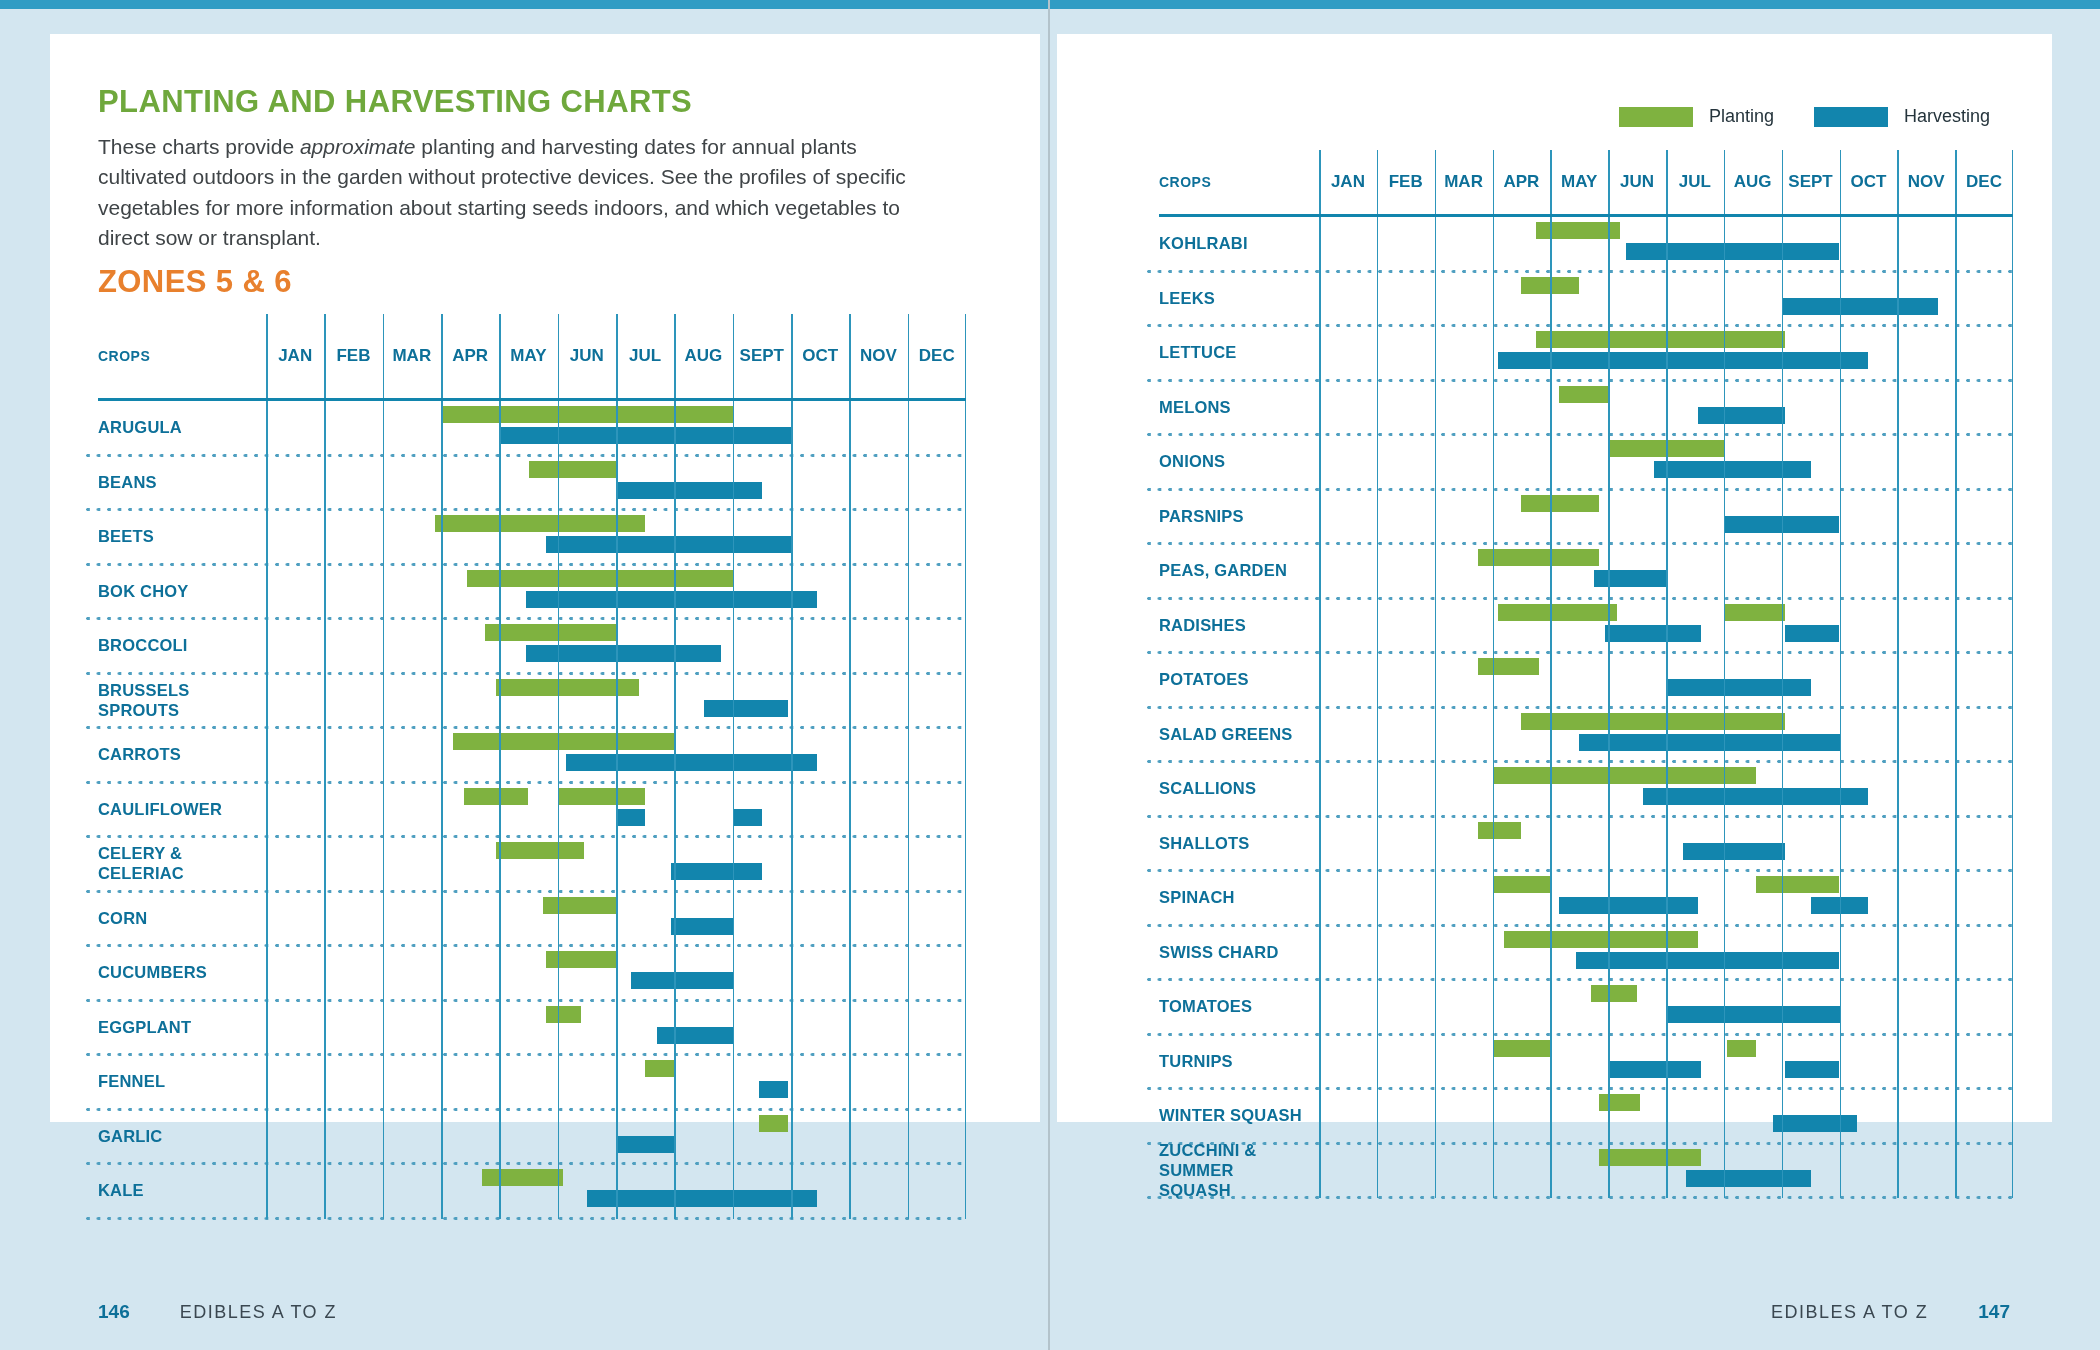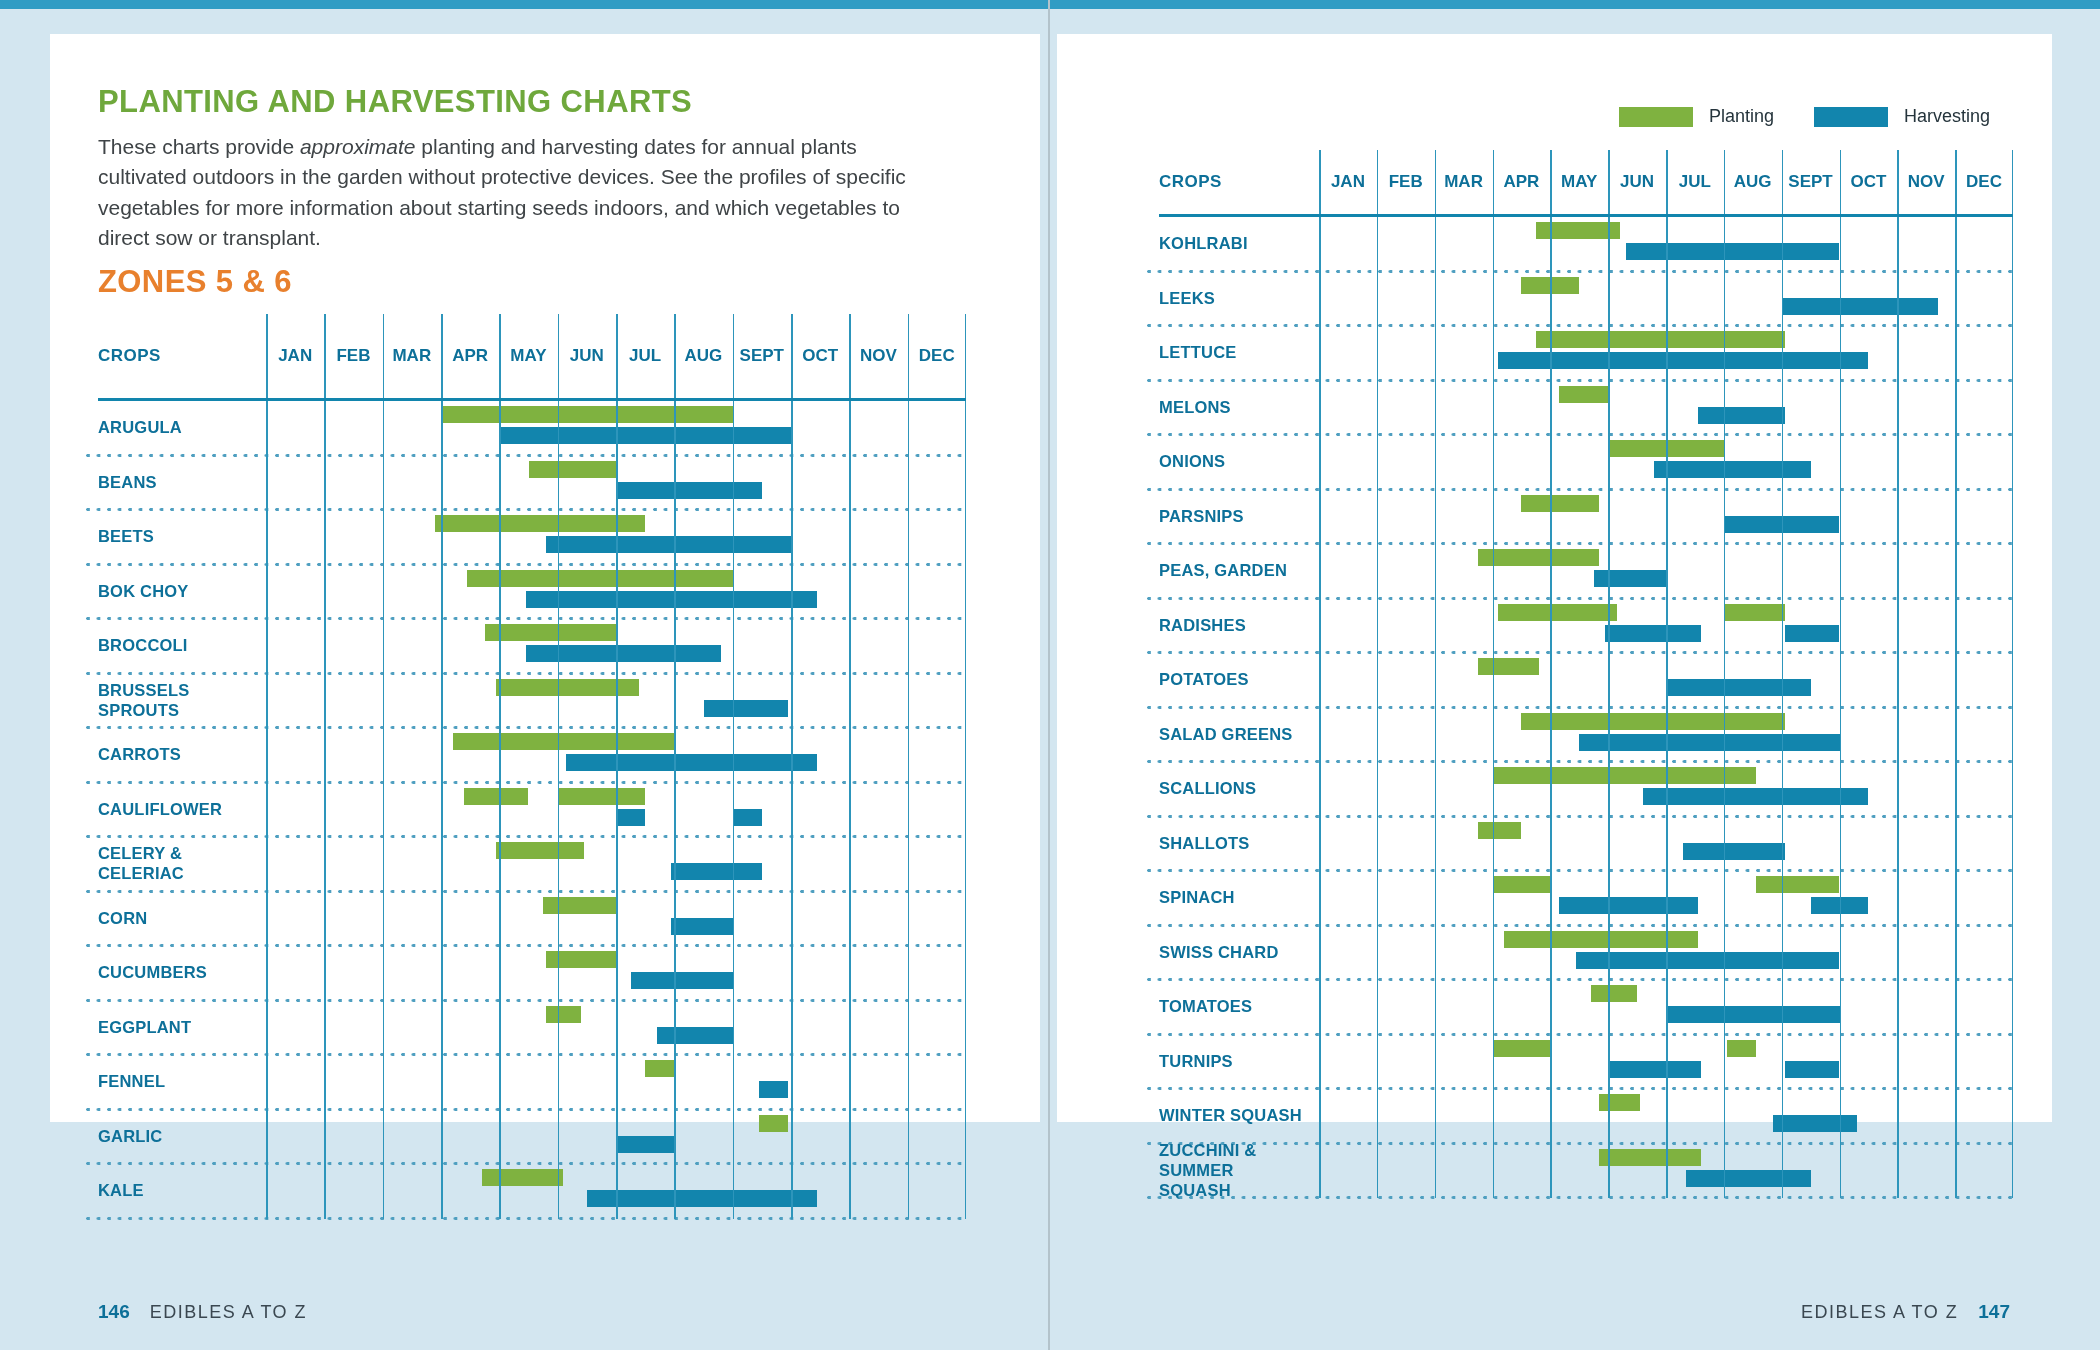--- a/index.html
+++ b/index.html
@@ -33,21 +33,21 @@
   .gantt{position:absolute;}
   .left-chart{left:48px;top:280px;width:868px;}
   .right-chart{left:102px;top:116px;width:854px;}
   .left-chart  .label-col{width:168px;}
   .right-chart .label-col{width:160px;}
 
   .chart-header{display:flex;border-bottom:3px solid var(--harvest);position:relative;z-index:3;}
   .left-chart  .chart-header{height:84px;}
   .right-chart .chart-header{height:64px;}
   .crops-head{display:flex;align-items:center;font-weight:bold;color:var(--teal);
-              font-size:17px;letter-spacing:.5px;box-sizing:border-box;}
+              font-size:14px;letter-spacing:.5px;box-sizing:border-box;}
   .months-head{flex:1;display:flex;}
   .month-cell{flex:1;display:flex;align-items:center;justify-content:center;
               font-weight:bold;color:var(--teal);font-size:17px;}
 
   .chart-body{position:relative;}
   .crop-row{display:flex;height:54.5px;position:relative;}
   .crop-row::after{content:"";position:absolute;left:-12px;right:0;bottom:-2px;height:5px;
       background-image:radial-gradient(circle at 2px 2.5px,var(--dots) 1.7px,rgba(0,0,0,0) 1.9px);
       background-size:10.5px 5px;background-repeat:repeat-x;z-index:0;}
   .crop-name{display:flex;align-items:center;font-weight:bold;color:var(--teal);
@@ -57,21 +57,21 @@
   .row-track{flex:1;position:relative;}
   .bar{position:absolute;height:17px;z-index:1;}
   .bar.plant{top:5px;background:var(--plant);}
   .bar.harvest{top:26px;background:var(--harvest);}
 
   .vlines{position:absolute;top:0;bottom:0;z-index:2;pointer-events:none;}
   .left-chart  .vlines{left:168px;right:0;}
   .right-chart .vlines{left:160px;right:0;}
   .vline{position:absolute;top:0;bottom:0;width:1.5px;background:var(--grid);}
 
-  .footer{position:absolute;top:1301px;display:flex;align-items:flex-end;}
+  .footer{position:absolute;top:1301px;display:flex;align-items:flex-end;gap:30px;}
   .footer-left{left:98px;}
   .footer-right{right:90px;}
   .page-num{font-size:19px;font-weight:bold;color:var(--teal);}
   .footer-label{font-size:18px;color:#3a4750;letter-spacing:1.5px;}
   .footer-left .footer-label{margin-left:20px;}
   .footer-right .footer-label{margin-right:20px;}
 </style>
 </head>
 <body style="--plant: #7fb240; --harvest: #1285ad; --teal: #0d7099; --orange: #e8802d; --title-green: #6fa83c; --grid: #2d95bb;">
 

